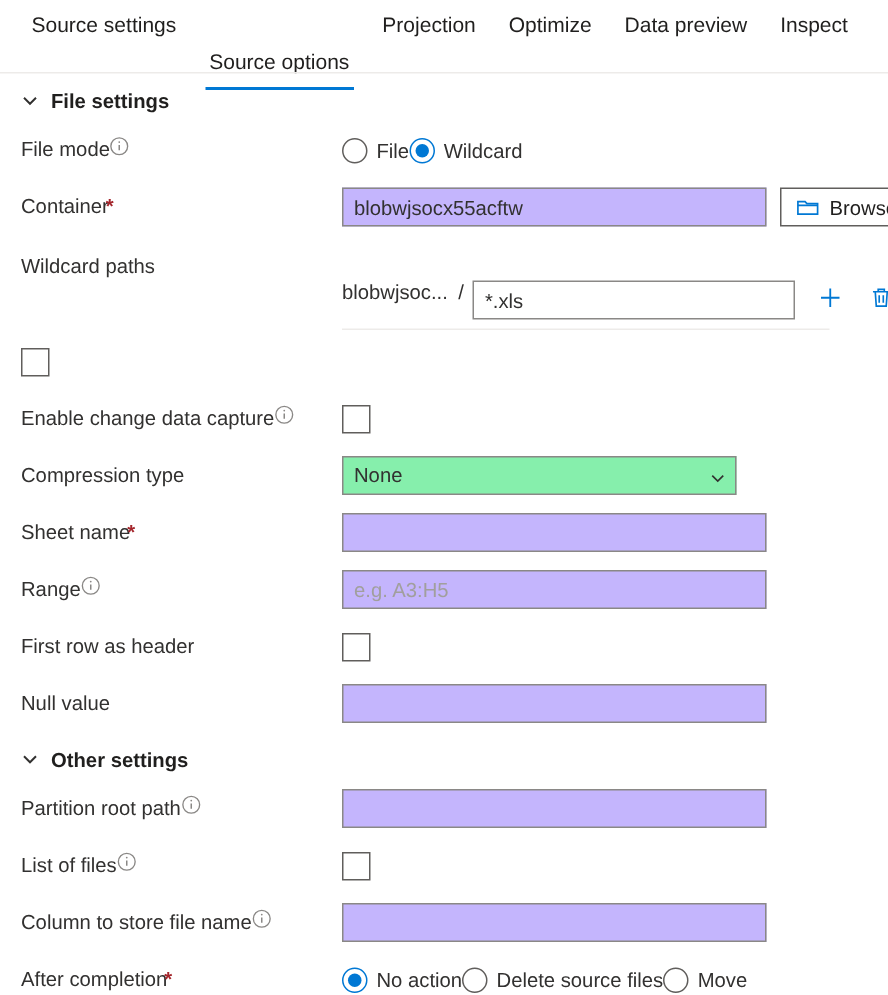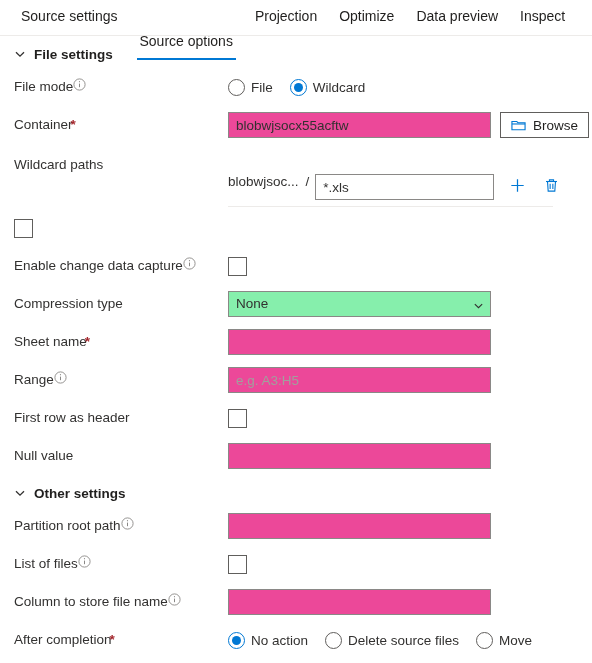--- a/index.html
+++ b/index.html
@@ -13,21 +13,21 @@
     font-family: "Liberation Sans", sans-serif;
     font-size: 13.5px;
     color: #323130;
     overflow: hidden;
     position: relative;
   }
 
   
   .tabbar {
     position: relative;
-    height: 36px;
+    height: 49px;
     display: flex;
     align-items: flex-start;
     padding: 0 0 0 10px;
     box-sizing: border-box;
   }
   .tabbar::after {
     content: "";
     position: absolute;
     left: 0;
     right: 0;
@@ -119,25 +119,25 @@
     height: 13px;
     flex: 0 0 13px;
     display: inline-block;
     position: relative;
     top: -3px;
     color: #8a8886;
   }
 
   
   .textbox {
-    width: 263px;
+    width: 283px;
     height: 26px;
     box-sizing: border-box;
     border: 1px solid #8a8886;
-    background: #ec4899;
+    background: #c4b5fd;
     font-family: "Liberation Sans", sans-serif;
     font-size: 13.5px;
     color: #323130;
     padding: 0 7px;
     outline: none;
     border-radius: 0;
   }
   .textbox::placeholder {
     color: #a19f9d;
     opacity: 1;
@@ -182,21 +182,20 @@
     box-sizing: border-box;
     border: 1px solid #605e5c;
     background: #ffffff;
     cursor: pointer;
   }
 
   
   .radio-group {
     display: flex;
     align-items: center;
-    gap: 17px;
   }
   .radio-opt {
     display: flex;
     align-items: center;
     gap: 6px;
     cursor: pointer;
   }
   .radio {
     width: 17px;
     height: 17px;
@@ -260,21 +259,21 @@
     font-size: 13.5px;
     color: #323130;
     white-space: nowrap;
   }
   .wild-slash {
     font-size: 13.5px;
     color: #323130;
     margin: 0 6px 0 7px;
   }
   .wild-input {
-    width: 179px;
+    width: 215px;
     height: 26px;
     box-sizing: border-box;
     border: 1px solid #8a8886;
     background: #ffffff;
     font-family: "Liberation Sans", sans-serif;
     font-size: 13.5px;
     color: #323130;
     padding: 0 7px;
     outline: none;
     border-radius: 0;

